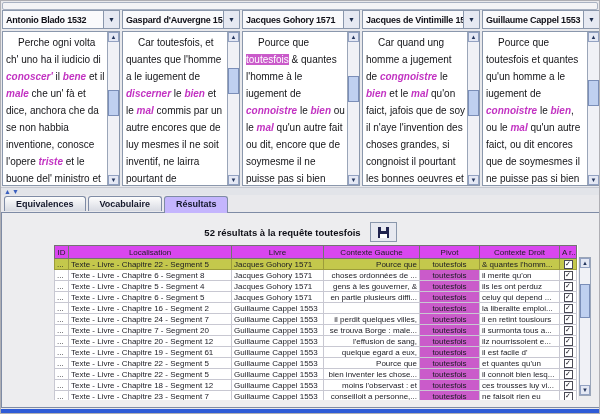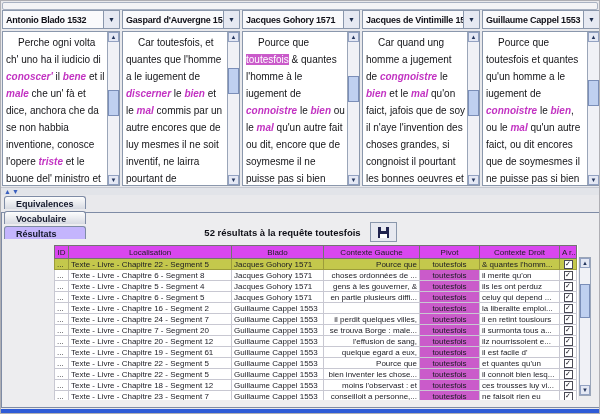--- a/index.html
+++ b/index.html
@@ -30,21 +30,21 @@
   .sb-up{top:0;} .sb-down{bottom:0;}
   .sb-thumb{position:absolute;left:0;width:100%;height:26px;background:#BFD0F0;
             border:1px solid #7A8EB8;box-sizing:border-box;}
 
   
   .divider{position:absolute;left:0;top:186px;width:600px;height:8px;background:#E2E4E9;
            border-top:1px solid #C6C9D2;box-sizing:border-box;}
   .div-arrows{position:absolute;left:3px;top:0;font-size:7px;line-height:7px;color:#3A5FBF;letter-spacing:1px;}
 
   
-  .tabbar{position:absolute;left:3px;top:195px;height:17px;display:flex;gap:2px;z-index:3;flex-direction:column;}
+  .tabbar{position:absolute;left:3px;top:195px;height:17px;display:flex;gap:2px;z-index:3;}
   .tab{padding:2px 11px 0 11px;font-size:9px;font-weight:bold;color:#14182B;
        background:linear-gradient(#FDFDFD,#D7DAE2);border:1px solid #7E8BA5;border-bottom:none;
        border-radius:3px 3px 0 0;height:15px;box-sizing:border-box;cursor:default;}
   .tab.selected{background:#c4b5fd;height:17px;}
 
   
   .content{position:absolute;left:0;top:211px;width:599px;height:196px;background:#EDEDEF;
            border:1px solid #7E8BA5;box-sizing:border-box;z-index:2;}
   .summary-row{position:absolute;left:0;top:9px;width:100%;display:flex;justify-content:center;
                align-items:center;gap:9px;}
@@ -182,21 +182,21 @@
             <col class="c-tex">
             <col class="c-gau">
           <col class="c-piv">
             <col class="c-dro">
             <col class="c-chk">
         </colgroup>
         <thead>
             <tr>
               <th>ID</th>
               <th>Localisation</th>
-              <th>Blado</th>
+              <th>Livre</th>
               <th>Contexte Gauche</th>
               <th>Pivot</th>
               <th>Contexte Droit</th>
               <th>A r...</th>
             </tr>
           </thead>
         <tbody>
             <tr class="selected">
               <td>...</td>
               <td>Texte - Livre - Chapitre 22 - Segment 5</td>

